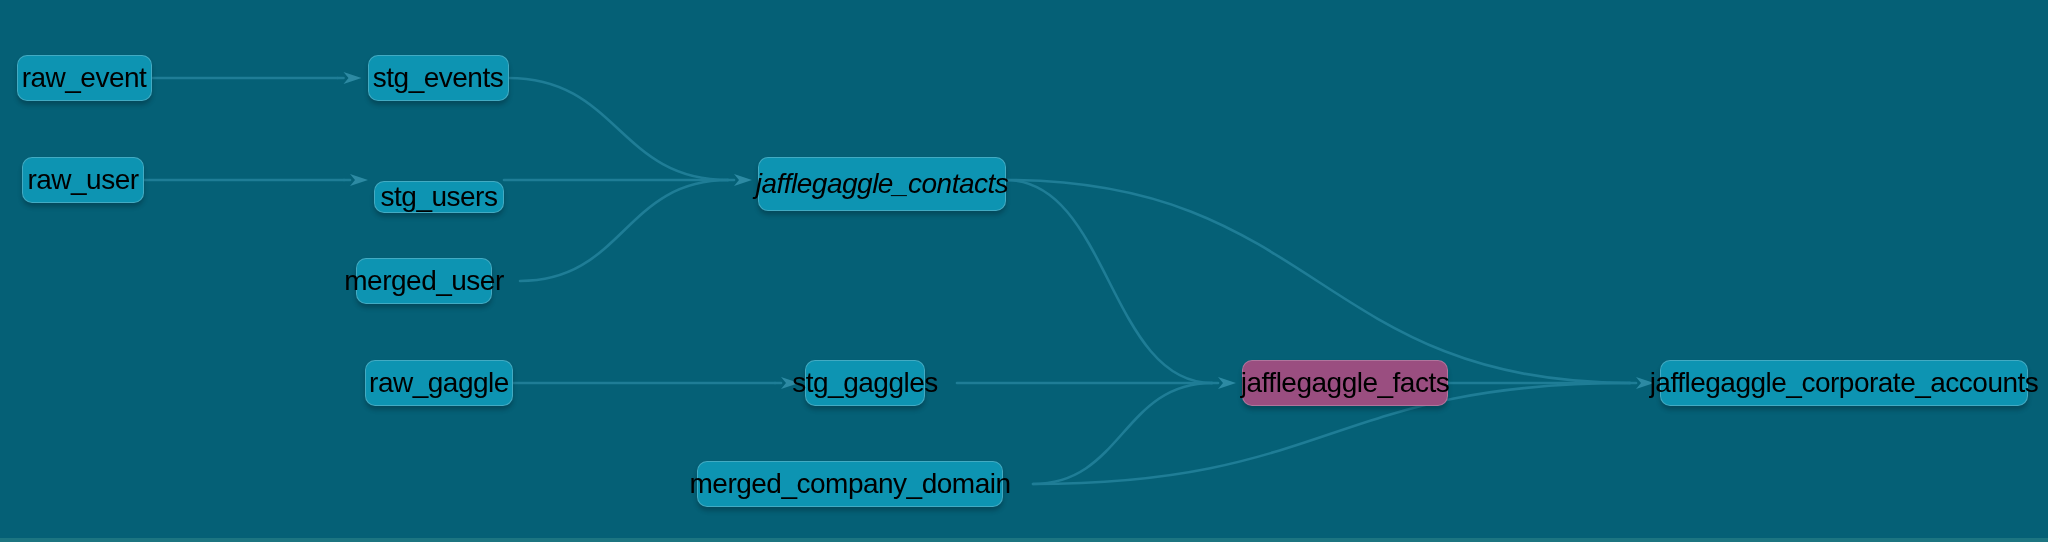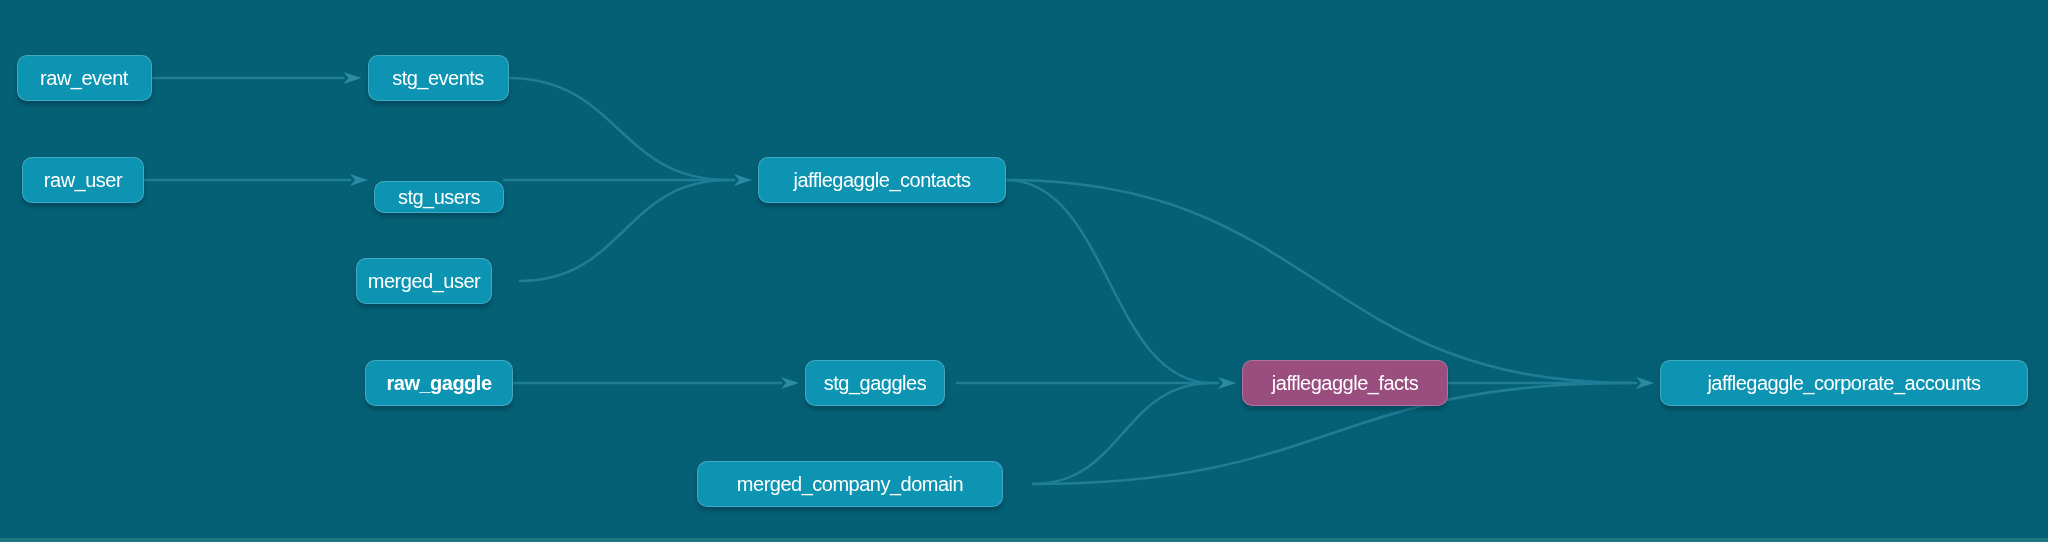--- a/index.html
+++ b/index.html
@@ -28,24 +28,24 @@
     stroke-linecap: round;
   }
   .node {
     position: absolute;
     box-sizing: border-box;
     display: flex;
     align-items: center;
     justify-content: center;
     white-space: nowrap;
     background: #0d94b2;
-    color: #ffffff;
+    color: #000000;
     border: 1.5px solid rgba(255, 255, 255, 0.22);
     border-radius: 10px;
-    font-size: 20px;
+    font-size: 28px;
     letter-spacing: -0.5px;
     box-shadow: 0 4px 4px rgba(0, 25, 35, 0.30);
     cursor: pointer;
   }
   .node-selected {
     background: #9a4e80;
   }
   #bottom-strip {
     position: absolute;
     left: 0;
@@ -83,21 +83,21 @@
       <path d="M 1448 383 L 1630 383" class="edge"></path>
       <path d="M 1033 484 C 1331.5 484, 1331.5 383, 1630 383" class="edge"></path>
       <path d="M 1630 383 L 1636 383" class="edge" marker-end="url(#arrowhead)"></path>
     </svg>
   <div id="nodes">
       <div class="node" style="left: 16.5px; top: 55px; width: 135px; height: 46px;">raw_event</div>
       <div class="node" style="left: 367.5px; top: 55px; width: 141px; height: 46px;">stg_events</div>
       <div class="node" style="left: 22px; top: 157px; width: 122px; height: 46px;">raw_user</div>
       <div class="node" style="left: 374px; top: 157px; width: 130px; height: 32px; margin-top: 24px;">stg_users</div>
       <div class="node" style="left: 356px; top: 258px; width: 136px; height: 46px;">merged_user</div>
-      <div class="node" style="left: 758px; top: 157px; width: 248px; height: 46px;">jafflegaggle_contacts</div>
-      <div class="node" style="left: 365px; top: 360px; width: 148px; height: 46px; font-weight: bold;">raw_gaggle</div>
-      <div class="node" style="left: 805px; top: 360px; width: 140px; height: 46px;">stg_gaggles</div>
+      <div class="node" style="left: 758px; top: 157px; width: 248px; height: 54px; font-style: italic;">jafflegaggle_contacts</div>
+      <div class="node" style="left: 365px; top: 360px; width: 148px; height: 46px;">raw_gaggle</div>
+      <div class="node" style="left: 805px; top: 360px; width: 120px; height: 46px;">stg_gaggles</div>
       <div class="node" style="left: 697px; top: 461px; width: 306px; height: 46px;">merged_company_domain</div>
       <div class="node node-selected" style="left: 1242px; top: 360px; width: 206px; height: 46px;">jafflegaggle_facts</div>
       <div class="node" style="left: 1660px; top: 360px; width: 368px; height: 46px; border-radius: 10px;">jafflegaggle_corporate_accounts</div>
     </div>
   <div id="bottom-strip"></div>
 </div>
 
 </body></html>

